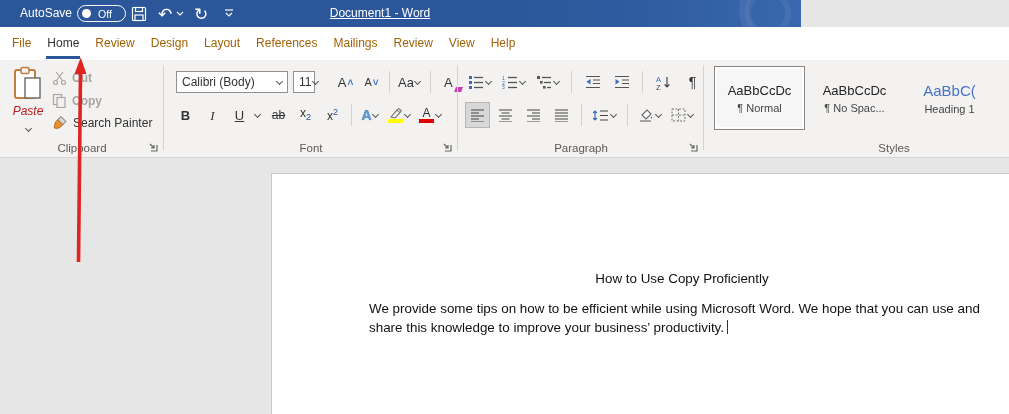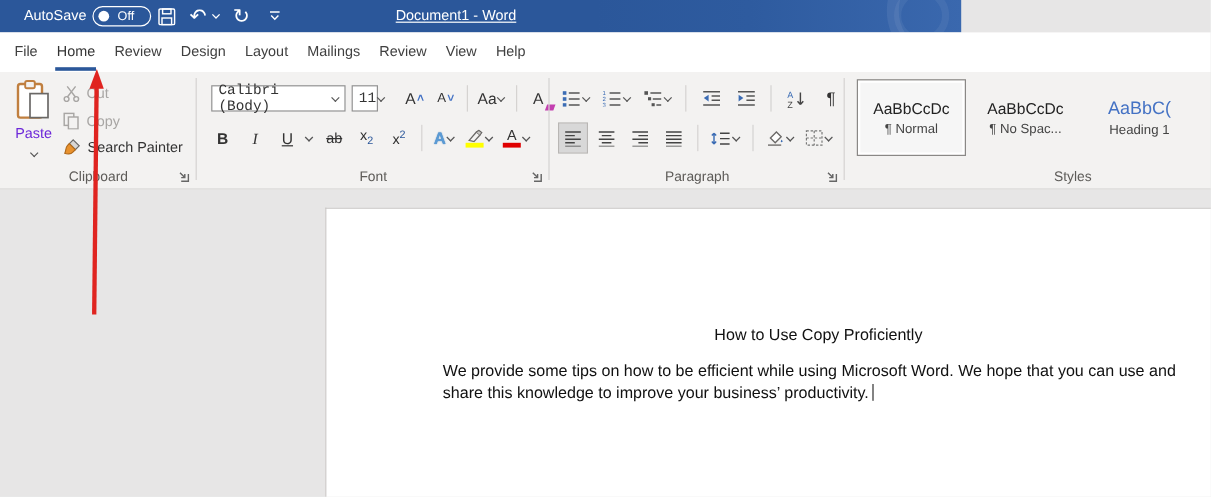--- a/index.html
+++ b/index.html
@@ -18,53 +18,53 @@
   .uglyph { font-size:17px; color:#fff; font-family:"DejaVu Sans", sans-serif; }
   .doc-title { position:absolute; left:300px; top:6px; width:160px; text-align:center; font-size:12px; color:#fff;text-decoration:underline; }
   .search { position:absolute; left:514px; top:3px; width:366px; height:21px; background:#aebfda; border-radius:2px;
     display:flex; align-items:center; color:#182a4e; font-size:12px; }
   .search svg { margin:0 8px 0 22px; }
   .deco1 { position:absolute; right:-28px; top:-36px; width:90px; height:90px; border:10px solid rgba(255,255,255,0.07); border-radius:50%; }
   .deco2 { position:absolute; right:10px; top:-10px; width:46px; height:46px; border:6px solid rgba(255,255,255,0.06); border-radius:50%; }
 
   
   .tabrow { position:absolute; left:0; top:27px; width:1009px; height:33px; background:#fff; display:flex; align-items:center; padding-left:4px; }
-  .tab { position:relative; height:33px; line-height:33px; padding:0 8px; font-size:12px; color:#404040; }
+  .tab { position:relative; height:33px; line-height:33px; padding:0 8px; font-size:12px; color:#a16207; }
   .tab.active { font-weight:normal; color:#333; }
   .tab.active::after { content:""; position:absolute; left:7px; right:7px; bottom:1px; height:3px; background:#2b579a; }
 
   
   .ribbon { position:absolute; left:0; top:60px; width:1009px; height:98px; background:#f3f2f1; border-bottom:1px solid #d8d6d4; }
   .group { position:absolute; top:0; height:97px; }
   .group::after { content:""; position:absolute; right:0; top:5px; bottom:7px; width:1px; background:#d5d3d1; }
   .g-styles::after { display:none; }
   .glabel { position:absolute; bottom:3px; left:0; right:0; text-align:center; font-size:11.5px; color:#5d5b58; }
   .launcher { position:absolute; right:6px; bottom:5px; width:10px; height:10px; }
   .launcher svg { display:block; }
   .g-clipboard { left:0; width:164px; }
   .g-font { left:164px; width:294px; }
   .g-paragraph { left:458px; width:246px; }
   .g-styles { left:704px; width:305px; }
   .g-styles .glabel { width:380px; right:auto; }
 
   
   .paste { position:absolute; left:8px; top:6px; width:40px; height:74px; text-align:center; }
-  .paste .lbl { font-size:12px; color:#6d28d9; margin-top:2px; }
+  .paste .lbl { font-size:12px; color:#b91c1c; margin-top:2px;font-style:italic; }
   .cc-item { position:absolute; left:52px; display:flex; align-items:center; gap:5px; font-size:12px; white-space:nowrap; }
-  .cc-item.disabled { color:#a8a6a4; }
+  .cc-item.disabled { color:#a8a6a4;font-weight:bold; }
   .cc-item.enabled { color:#333; }
 
   
   .chev { display:inline-block; width:8px; height:6px; position:relative; }
   .chev::before { content:""; position:absolute; left:1.5px; top:0; width:4px; height:4px;
     border-right:1.2px solid #555; border-bottom:1.2px solid #555; transform:rotate(45deg); }
 
   
   .combo { position:absolute; top:11px; height:22px; background:#fff; border:1px solid #919191; display:flex; align-items:center; font-size:12px; color:#333; }
-  .combo .val { flex:1; padding-left:5px;font-family:Liberation Mono, monospace; }
+  .combo .val { flex:1; padding-left:5px; }
   .combo .chev { margin-right:4px; }
   .fname { left:12px; width:112px; }
   .fsize { left:129px; width:22px; }
   .rowbtns { position:absolute; display:flex; align-items:center; }
   .fr1 { left:170px; top:10px; gap:3px; }
   .fr2 { left:10px; top:43px; gap:4px; }
   .sbtn { height:24px; min-width:23px; display:flex; align-items:center; justify-content:center; font-size:13px; color:#333; padding:0 2px; }
   .sbtn .g { line-height:1; }
   .vsep { width:1px; height:22px; background:#d5d3d1; margin:0 3px; }
   .b { font-weight:bold; }
@@ -142,20 +142,21 @@
   </div>
   <div class="doc-title">Document1 - Word</div>
 </div>
 
 <div class="tabrow">
   <span class="tab">File</span>
   <span class="tab active">Home</span>
   <span class="tab">Review</span>
   <span class="tab">Design</span>
   <span class="tab">Layout</span>
+  <span class="tab">References</span>
   <span class="tab">Mailings</span>
   <span class="tab">Review</span>
   <span class="tab">View</span>
   <span class="tab">Help</span>
 </div>
 
 <div class="ribbon">
 
   <div class="group g-clipboard">
     <div class="paste">

